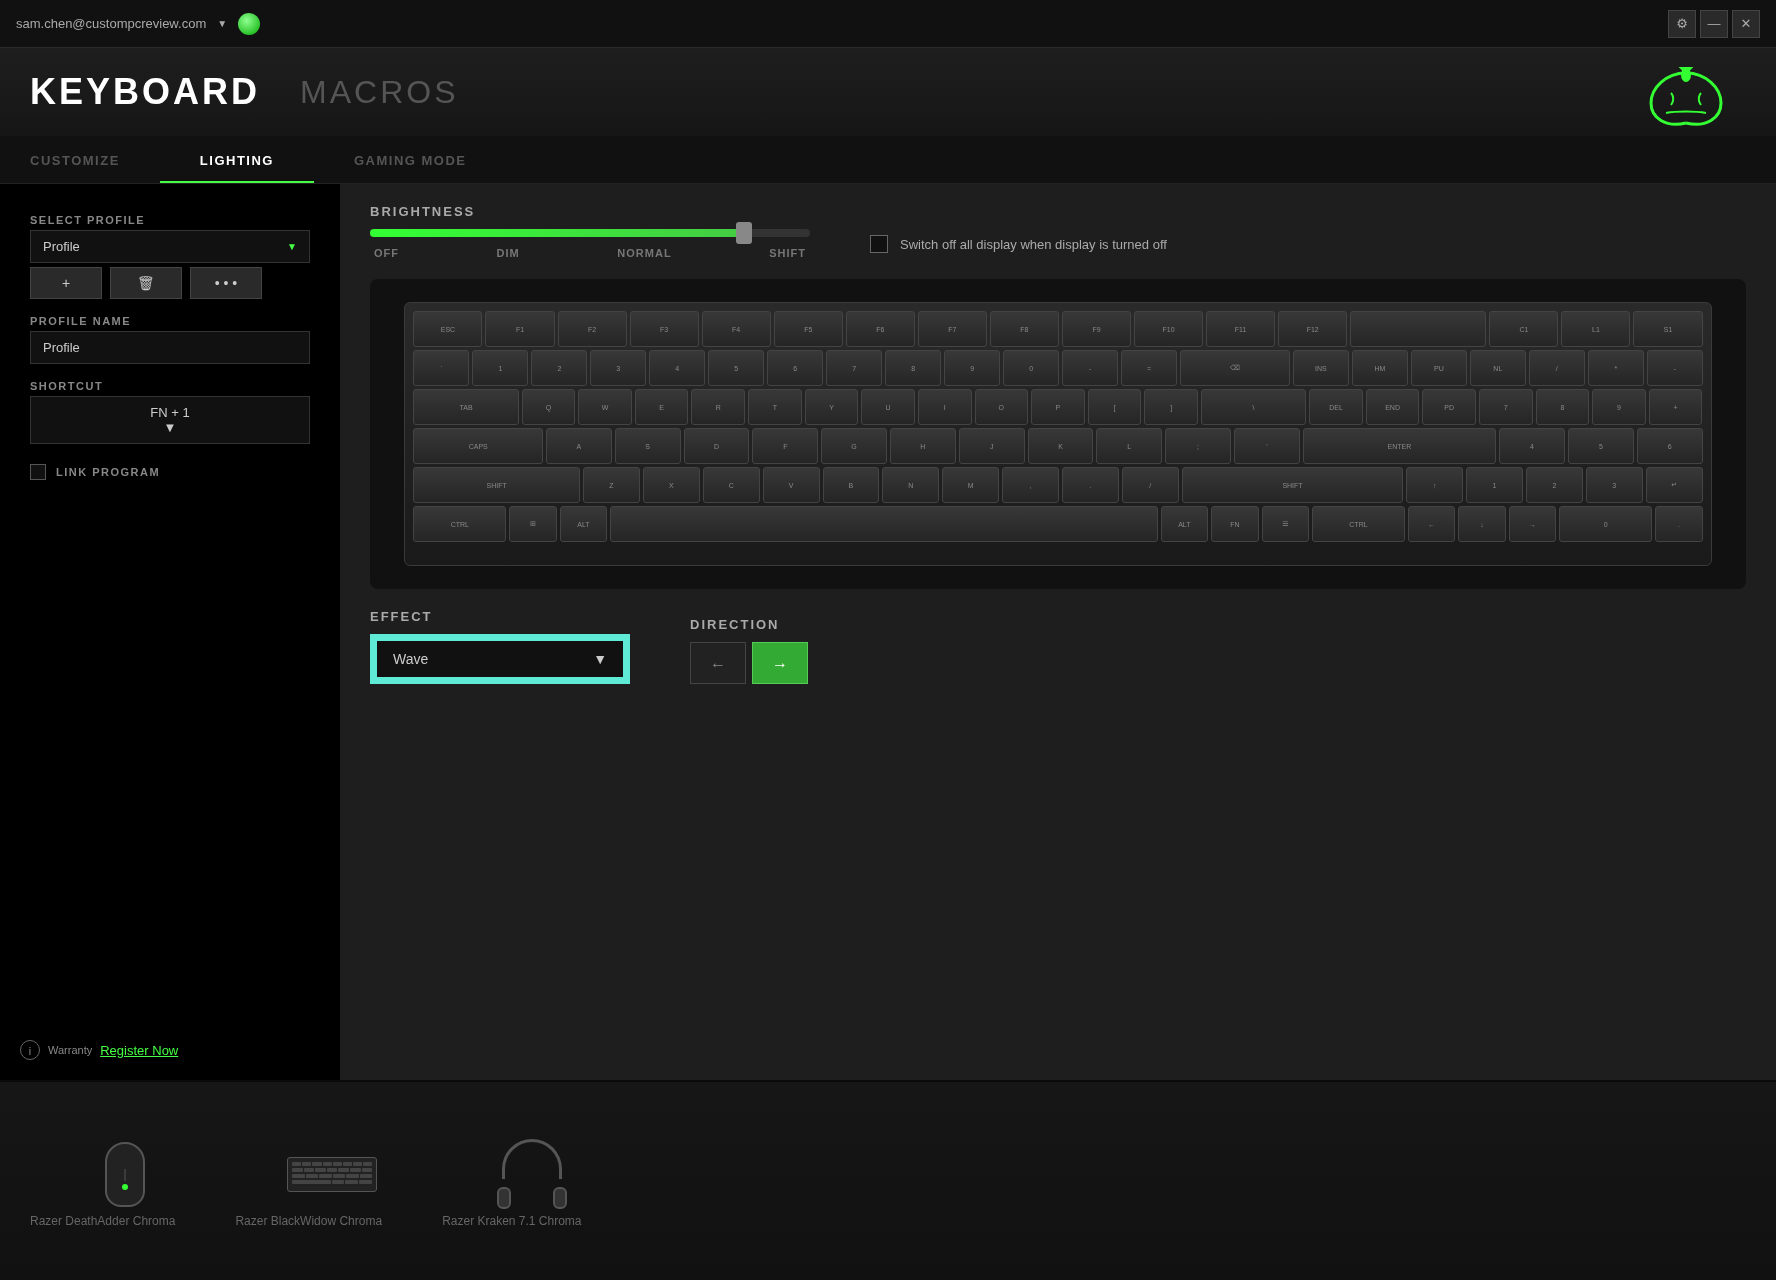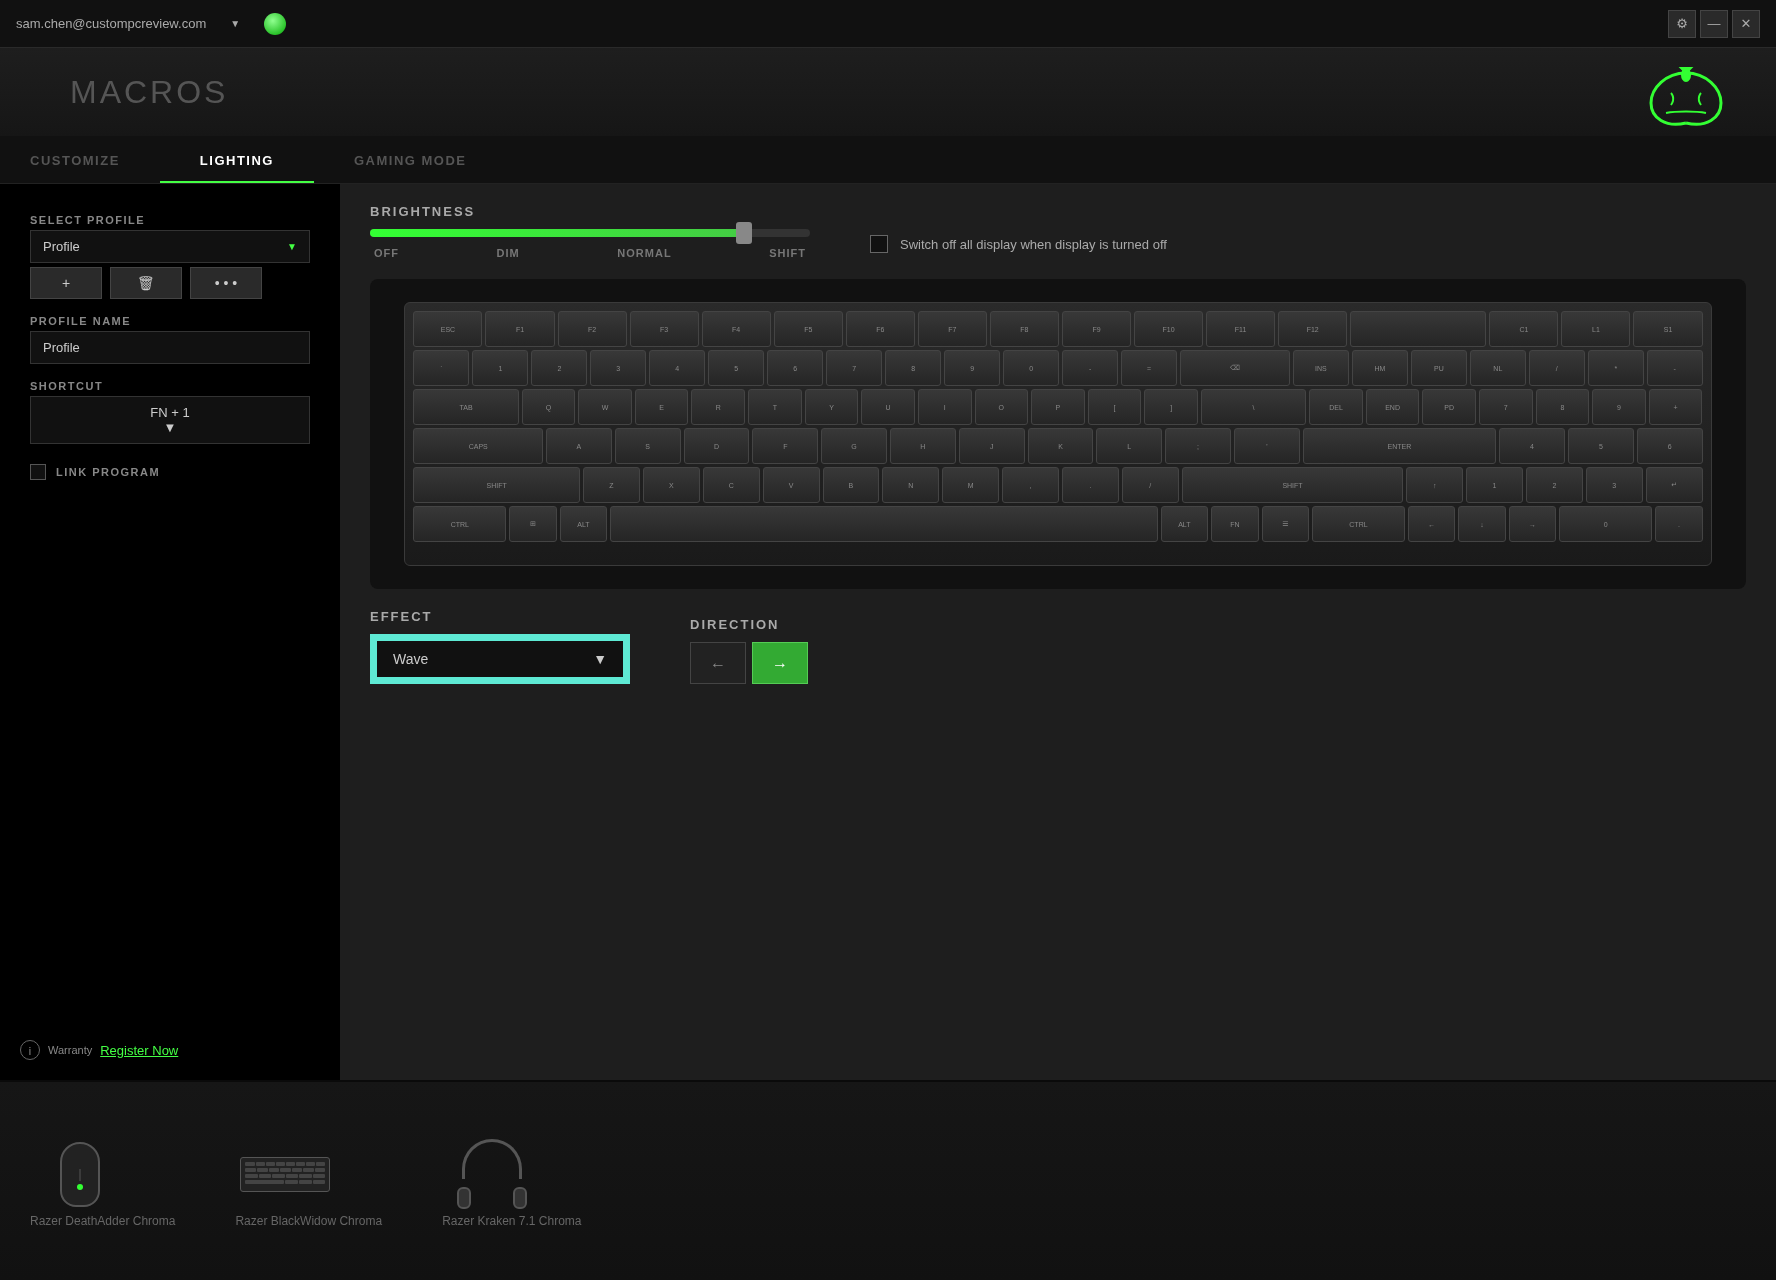--- a/index.html
+++ b/index.html
@@ -19,21 +19,21 @@
       height: 48px;
       display: flex;
       align-items: center;
       justify-content: flex-end;
       padding: 0 16px;
       border-bottom: 1px solid #2a2a2a;
     }
     .top-bar-left {
       display: flex;
       align-items: center;
-      gap: 24px;
+      gap: 11px;
       margin-right: auto;
     }
     .user-email {
       color: #aaa;
       font-size: 13px;
     }
     .dropdown-arrow {
       color: #aaa;
       font-size: 10px;
     }
@@ -437,21 +437,21 @@
       background: linear-gradient(180deg, #161616 0%, #111111 100%);
       border-top: 2px solid #0a0a0a;
       display: flex;
       align-items: center;
       padding: 0 30px;
       gap: 60px;
     }
     .device-item {
       display: flex;
       flex-direction: column;
-      align-items: flex-start;
+      align-items: flex-end;
       cursor: pointer;
     }
     .device-icon {
       width: 100px;
       height: 80px;
       display: flex;
       align-items: center;
       justify-content: center;
     }
     .device-name {
@@ -557,20 +557,21 @@
     <div class="green-circle"></div>
   </div>
   <div class="top-bar-icons">
     <div class="top-bar-btn">⚙</div>
     <div class="top-bar-btn">—</div>
     <div class="top-bar-btn">✕</div>
   </div>
 </div>
 
 <div class="header">
+  <span class="header-title">KEYBOARD</span>
   <span class="header-macros">MACROS</span>
   <div class="razer-logo">
     <svg viewBox="0 0 100 70" fill="none" xmlns="http://www.w3.org/2000/svg">
 
       <g stroke="#33ff33" stroke-width="2" fill="none">
         <path d="M50 10 C30 10, 15 25, 15 40 C15 55, 30 65, 50 60" stroke-width="3"></path>
         <path d="M50 10 C70 10, 85 25, 85 40 C85 55, 70 65, 50 60" stroke-width="3"></path>
         <path d="M50 10 L45 5 L55 5 Z" fill="#33ff33"></path>
         <path d="M35 30 C35 30, 40 35, 35 42" stroke-width="2"></path>
         <path d="M65 30 C65 30, 60 35, 65 42" stroke-width="2"></path>

